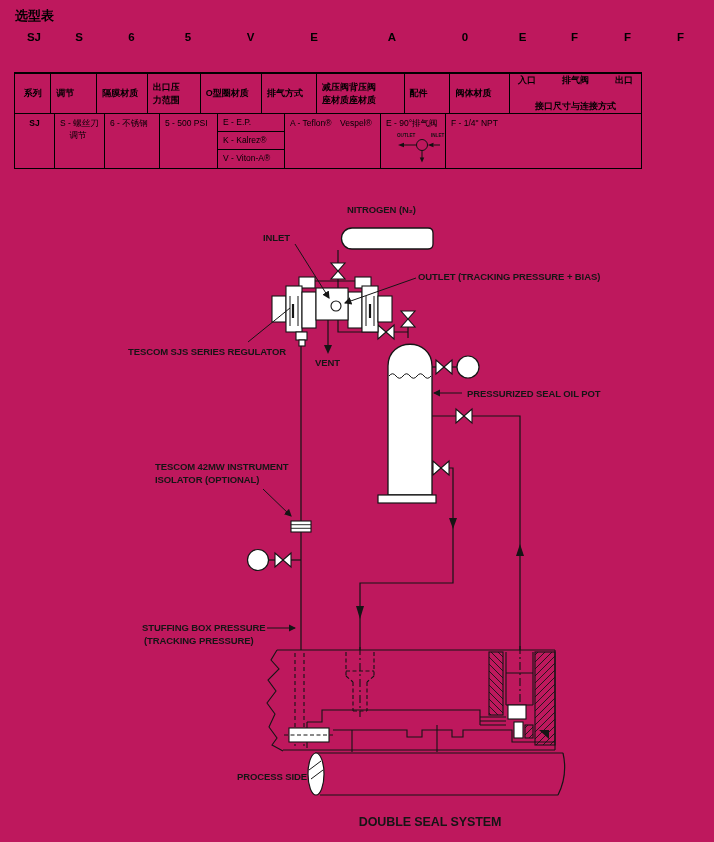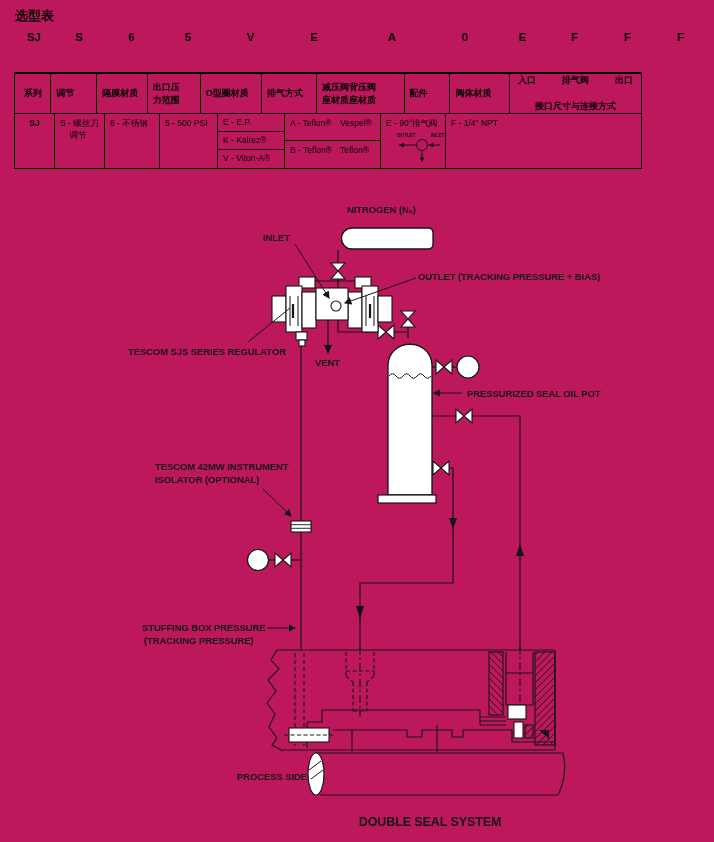--- a/index.html
+++ b/index.html
@@ -102,24 +102,20 @@
         <div class="bc col4 nopad subrows">
           <div class="sr">E - E.P.</div>
           <div class="sr">K - Kalrez®</div>
           <div class="sr">V - Viton-A®</div>
         </div>
         <div class="bc col6 nopad subrows">
           <div class="sr2">
             <span class="p1">A - Teflon®</span>
             <span>Vespel®</span>
           </div>
-          <div class="sr2">
-            <span class="p1">B - Teflon®</span>
-            <span>Teflon®</span>
-          </div>
         </div>
         <div class="bc col8 ventcell">
           <div>E - 90°排气阀</div>
           <svg class="venticon" width="56" height="33" viewBox="0 0 56 33">
             <text x="3" y="6" font-size="4.6" font-weight="bold" fill="#111">OUTLET</text>
             <text x="37" y="6" font-size="4.6" font-weight="bold" fill="#111">INLET</text>
             <circle cx="28" cy="14" r="5.5" fill="none" stroke="#111" stroke-width="1"></circle>
             <line x1="22.5" y1="14" x2="10" y2="14" stroke="#111" stroke-width="1"></line>
             <polygon points="10,11.8 10,16.2 4,14" fill="#111"></polygon>
             <line x1="46" y1="14" x2="39.5" y2="14" stroke="#111" stroke-width="1"></line>

